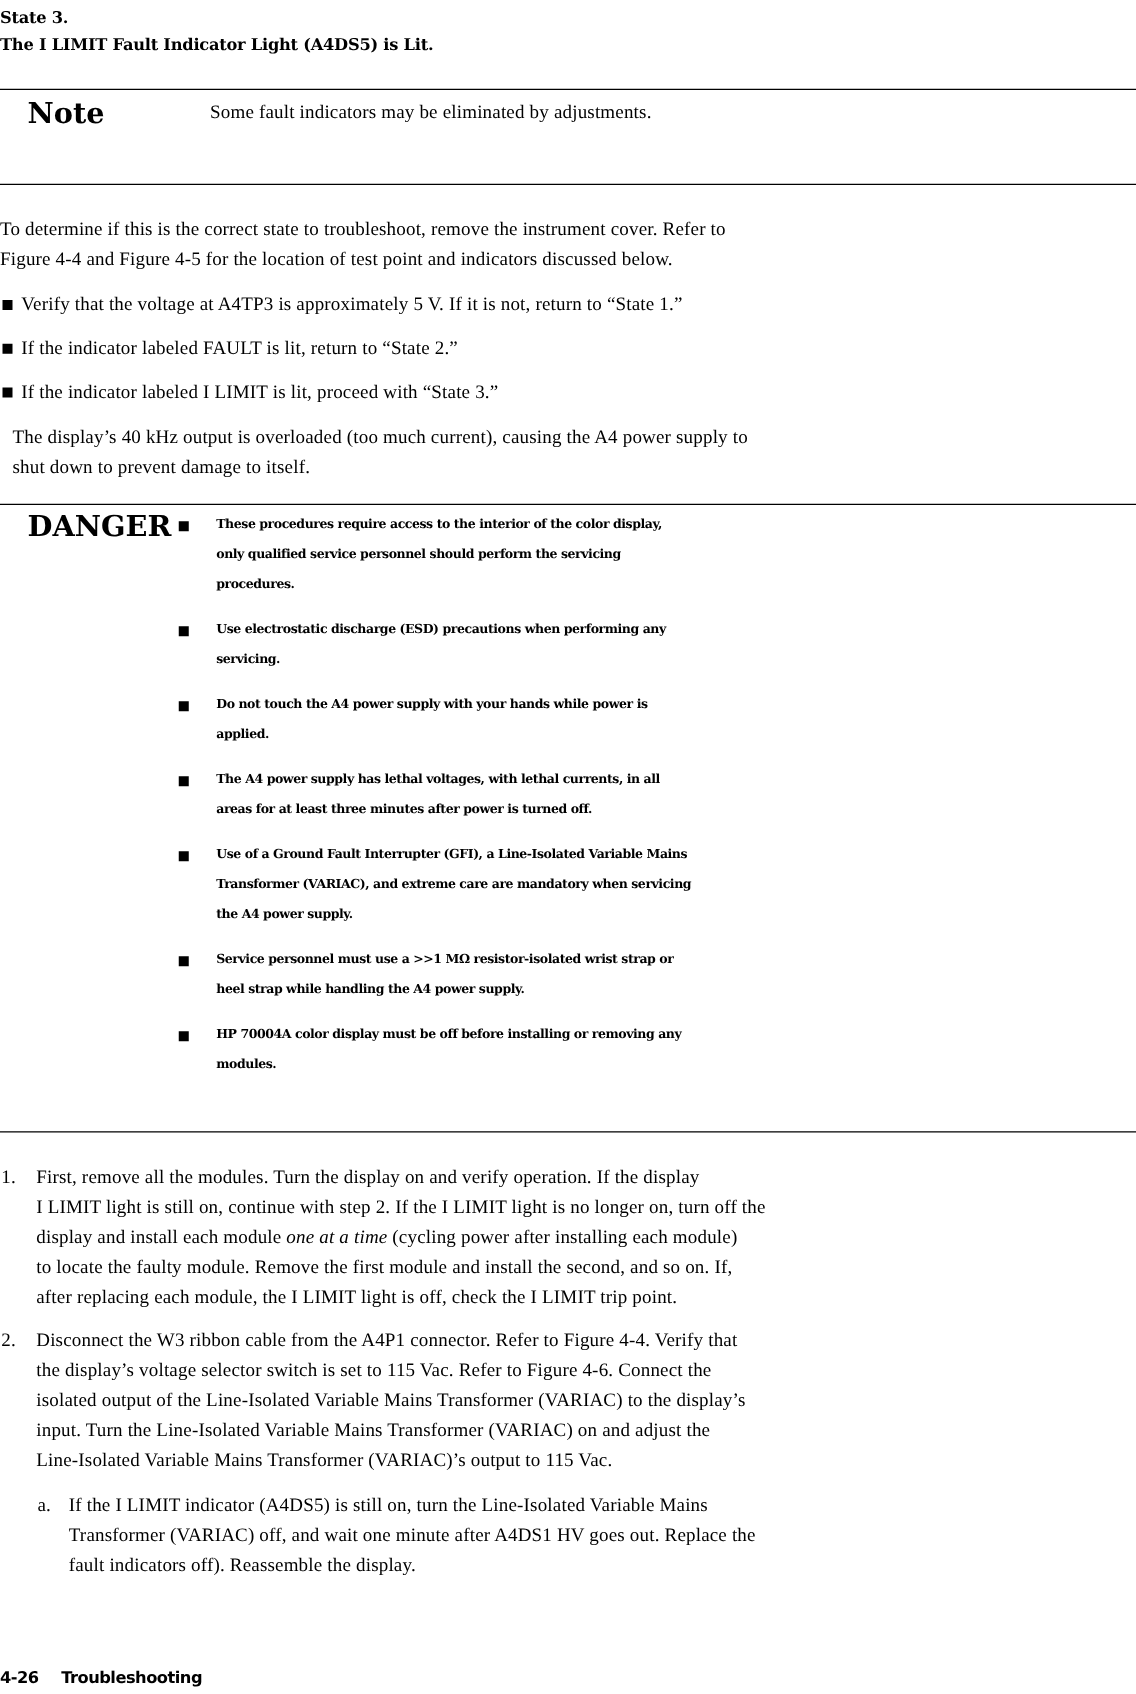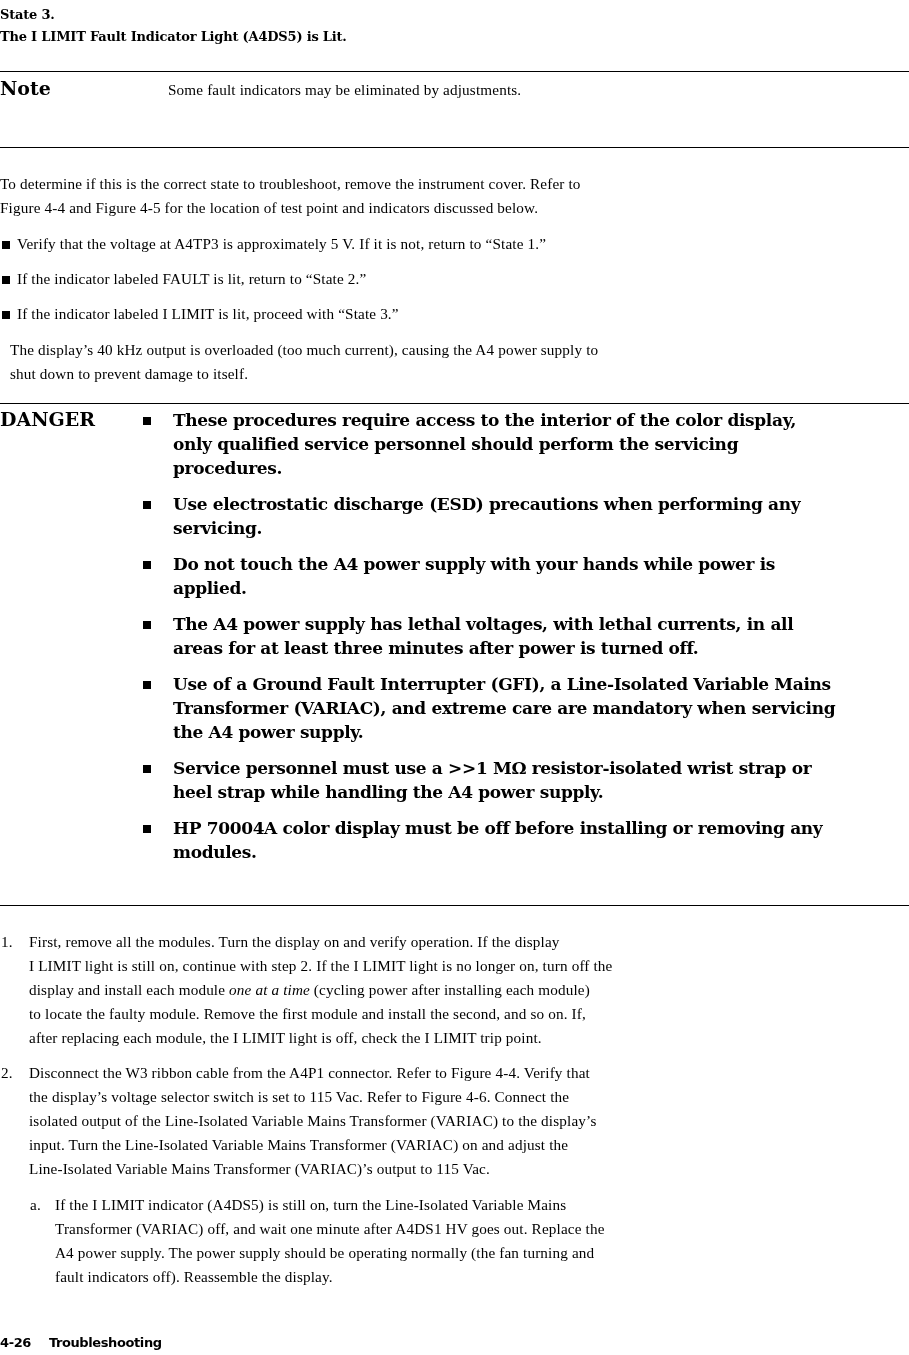--- a/index.html
+++ b/index.html
@@ -8,37 +8,38 @@
       color: #000000;
       font-family: "DejaVu Serif", "Liberation Serif", serif;
     }
     .abs { position: absolute; }
     .title {
       left: 0; font-weight: bold; font-size: 13px; line-height: 26px; white-space: nowrap;
       font-family: "DejaVu Serif", serif; letter-spacing: -0.2px;
     }
     .rule { left: 0; width: 909px; height: 1px; background: #000; }
     .label {
-      left: 0; font-weight: bold; font-size: 19px; white-space: nowrap;
+      left: 0; font-weight: bold; font-size: 23px; white-space: nowrap;
       font-family: "DejaVu Serif", serif;
+      padding-left: 22px;
     }
     .body-text {
       font-size: 15.2px; line-height: 24px; white-space: nowrap;
       font-family: "Liberation Serif", "DejaVu Serif", serif; letter-spacing: 0.15px;
     }
     .bullet-row { position: absolute; white-space: nowrap; }
     .bullet {
       display: inline-block; width: 8px; height: 8px; background: #000;
       vertical-align: middle; margin-right: 7px; position: relative; top: -1px;
     }
     .danger-item { position: absolute; left: 143px; }
     .danger-item .bullet { position: absolute; left: 0; top: 9px; }
     .danger-item .lines {
       position: absolute; left: 30px; font-weight: bold;
-      font-size: 17px; line-height: 24px; white-space: nowrap;
+      font-size: 10px; line-height: 24px; white-space: nowrap;
       font-family: "DejaVu Serif", serif; letter-spacing: -0.35px;
     }
     .step-num { position: absolute; }
     .step-lines { position: absolute; }
     .line { display: block; }
     .footer {
       left: 0; top: 1335px; font-weight: bold; font-size: 13px; white-space: nowrap;
       font-family: "DejaVu Sans", sans-serif; letter-spacing: -0.4px;
     }
     .footer .gap { display: inline-block; width: 18px; }
@@ -146,19 +147,18 @@
   <span class="line">the display’s voltage selector switch is set to 115 Vac.  Refer to Figure 4-6.  Connect the</span>
   <span class="line">isolated output of the Line-Isolated Variable Mains Transformer (VARIAC) to the display’s</span>
   <span class="line">input.  Turn the Line-Isolated Variable Mains Transformer (VARIAC) on and adjust the</span>
   <span class="line">Line-Isolated Variable Mains Transformer (VARIAC)’s output to 115 Vac.</span>
 </div>
 
 <div class="step-num body-text" style="left:30px; top:1193px;">a.</div>
 <div class="step-lines body-text" style="left:55px; top:1193px;">
   <span class="line">If the I LIMIT indicator (A4DS5) is still on, turn the Line-Isolated Variable Mains</span>
   <span class="line">Transformer (VARIAC) off, and wait one minute after A4DS1 HV goes out.  Replace the</span>
-  <span class="line">A4 power supply.  The power supply should be operating normally (the fan turning and</span>
   <span class="line">fault indicators off).  Reassemble the display.</span>
 </div>
 
 <div class="abs footer">
   <span>4-26</span><span class="gap"></span><span>Troubleshooting</span>
 </div>
 
 </body></html>

